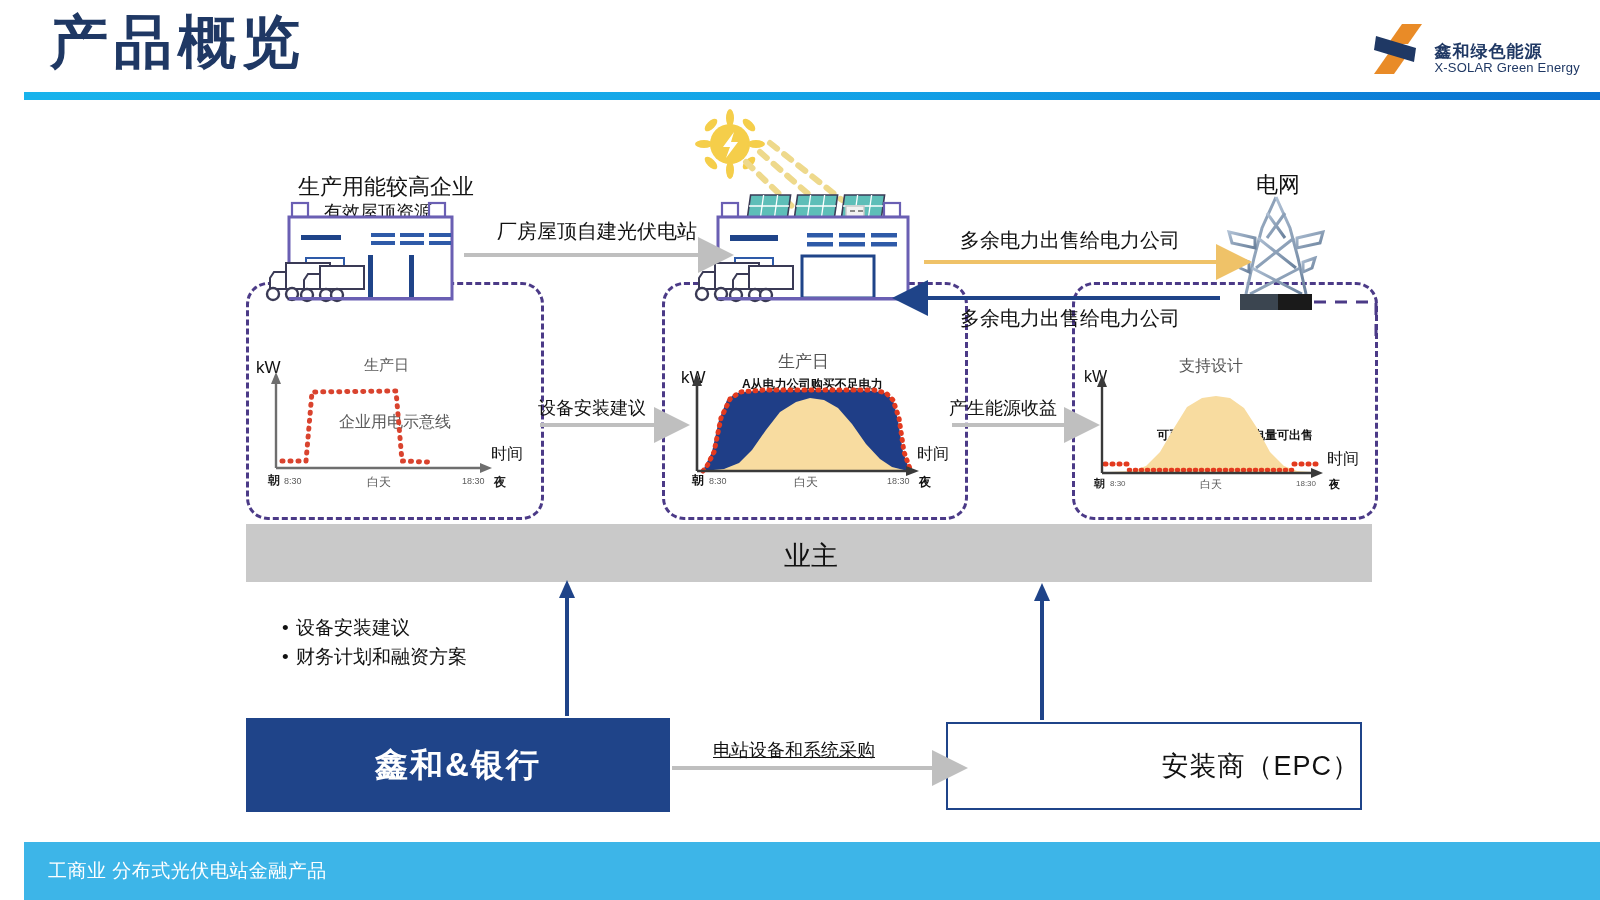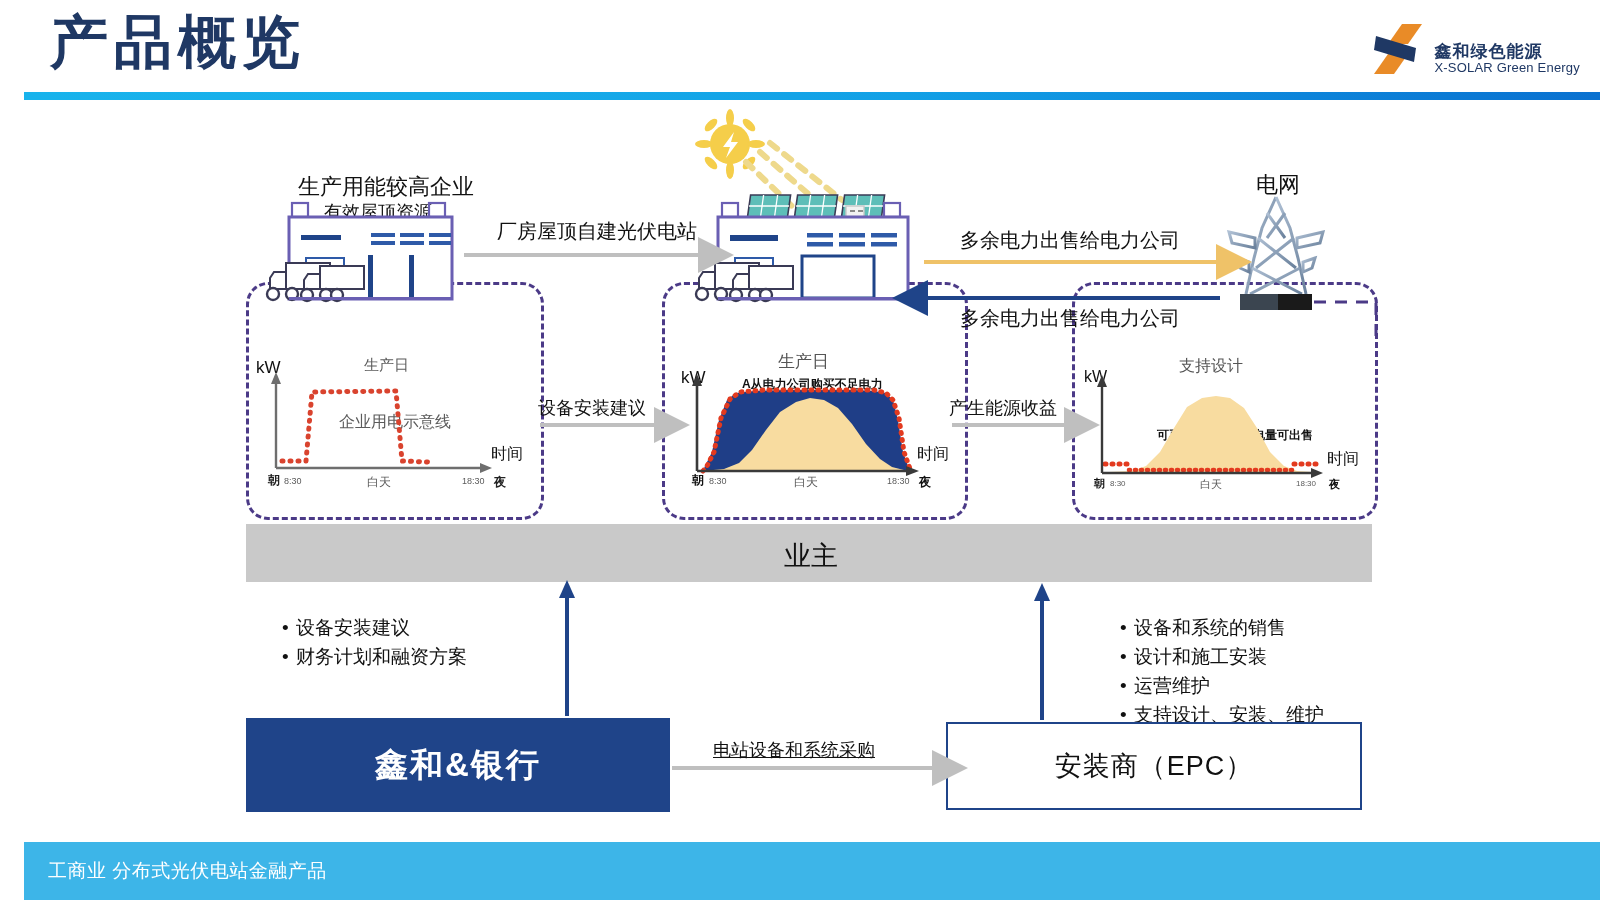--- a/index.html
+++ b/index.html
@@ -63,21 +63,21 @@
   }
 
   
   .box-bank{
     position:absolute;background:#1F4489;border:2px solid #1F4489;
     display:flex;align-items:center;justify-content:center;
   }
   .box-bank span{font-size:33px;font-weight:bold;color:#ffffff;letter-spacing:2px;}
   .box-epc{
     position:absolute;background:#ffffff;border:2.5px solid #1F4489;
-    display:flex;align-items:center;justify-content:center;
+    display:flex;align-items:center;justify-content:flex-end;
   }
   .box-epc span{font-size:27px;color:#111;letter-spacing:1px;}
 
   .bullets{position:absolute;font-size:19px;color:#111;line-height:1.52;}
   .bullets div{white-space:nowrap;}
   .bullets .dot{display:inline-block;width:14px;}
 
   svg{display:block;}
   .svg-layer{position:absolute;left:0;top:0;width:1600px;height:900px;pointer-events:none;}
 </style>
@@ -153,26 +153,20 @@
   <div class="lbl" style="left:1305px;top:477px;font-size:11px;font-weight:bold;">夜</div>
 
   <div class="owner-strip" style="left:222px;top:524px;width:1126px;height:58px;"></div>
   <div class="owner-strip-label" style="left:760px;top:538px;">业主</div>
 
   <div class="bullets" style="left:258px;top:614px;">
     <div><span class="dot">•</span><span>设备安装建议</span></div>
     <div><span class="dot">•</span><span>财务计划和融资方案</span></div>
   </div>
 
-  <div class="bullets" style="left:1096px;top:614px;">
-    <div><span class="dot">•</span><span>设备和系统的销售</span></div>
-    <div><span class="dot">•</span><span>设计和施工安装</span></div>
-    <div><span class="dot">•</span><span>运营维护</span></div>
-    <div><span class="dot">•</span><span>支持设计、安装、维护</span></div>
-  </div>
 
   <div class="box-bank" style="left:222px;top:718px;width:420px;height:90px;">
     <span>鑫和&amp;银行</span>
   </div>
   <div class="box-epc" style="left:922px;top:722px;width:412px;height:84px;">
     <span>安装商（EPC）</span>
   </div>
   <div class="lbl lbl-18" style="left:689px;top:738px;text-decoration:underline;">电站设备和系统采购</div>
 
   <svg class="svg-layer" viewBox="0 0 1600 900">

